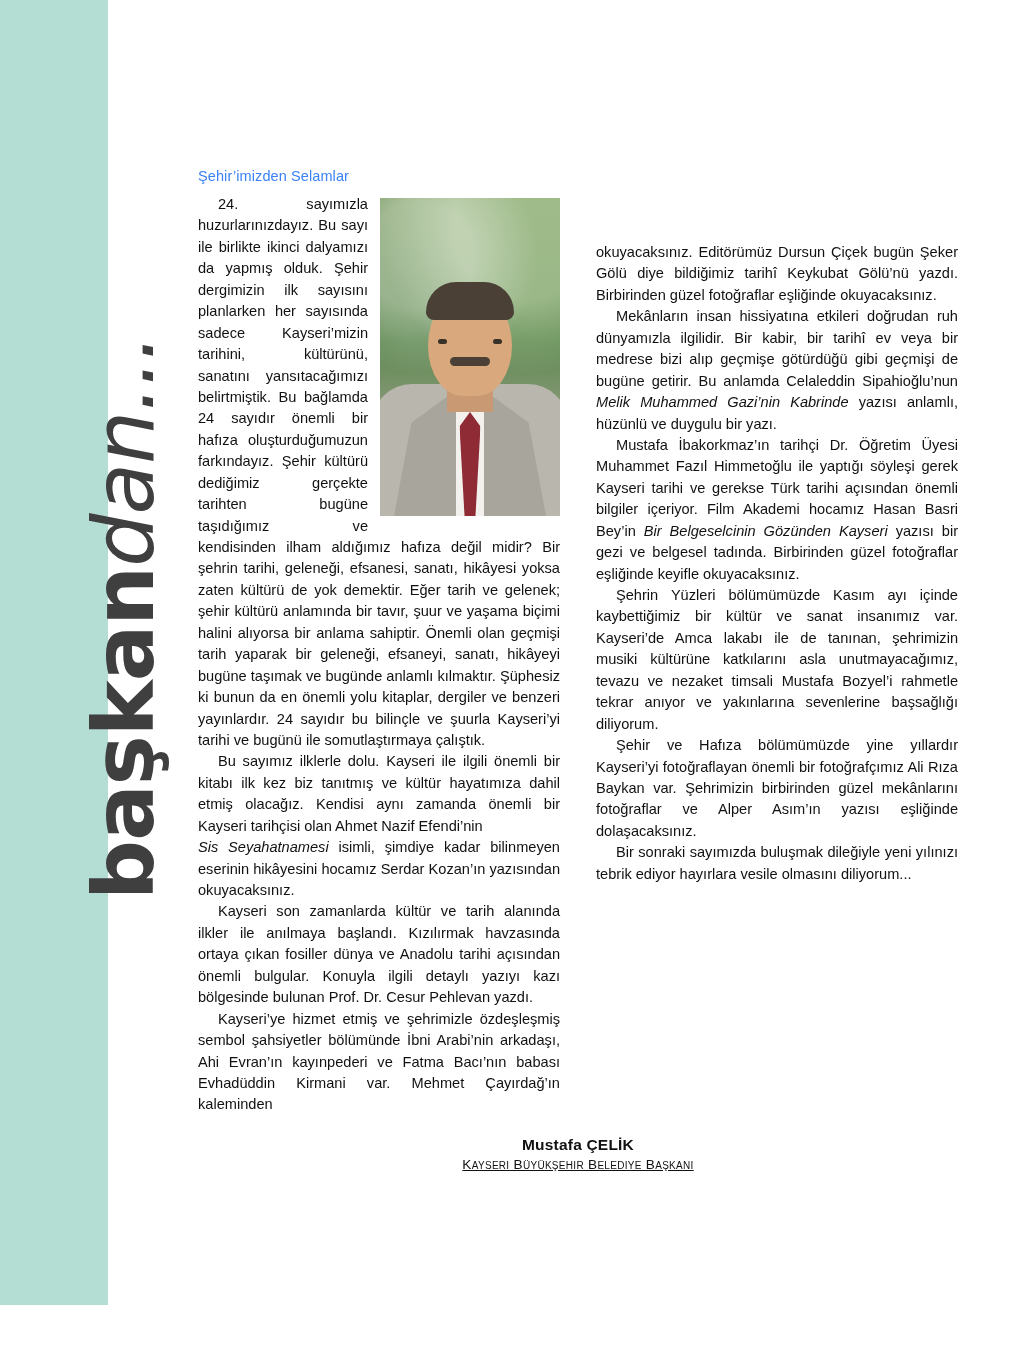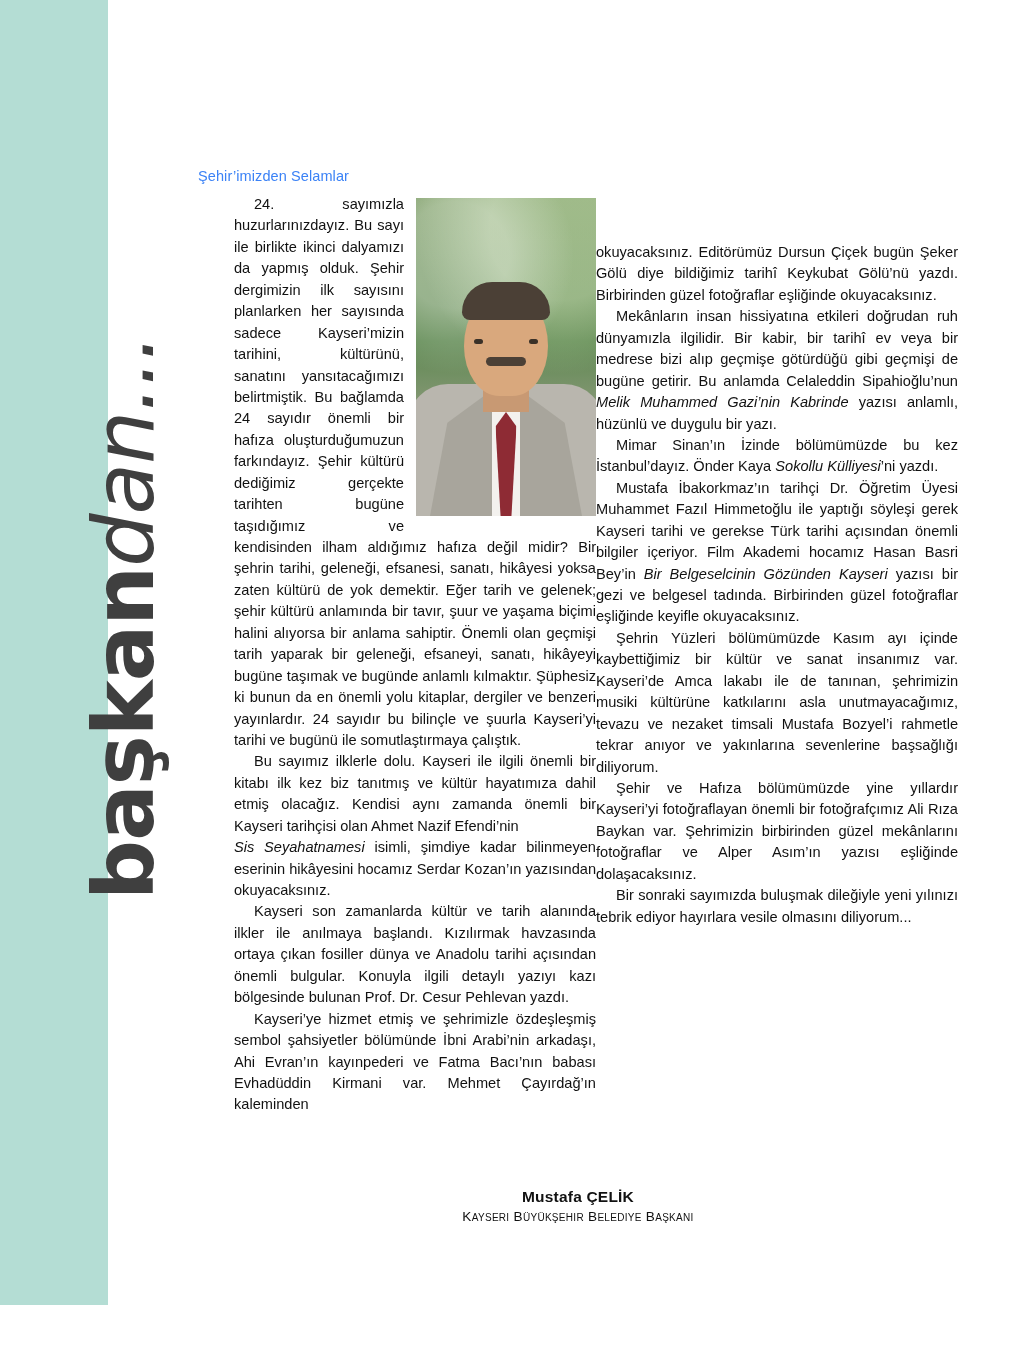--- a/index.html
+++ b/index.html
@@ -83,21 +83,20 @@
     font-size: 14.6px;
     line-height: 1.47;
     color: #111111;
     text-align: justify;
     text-justify: inter-word;
     hyphens: auto;
   }
   .col-left {
     left: 0;
     width: 362px;
-    margin-left: 36px;
   }
   .col-right {
     left: 398px;
     width: 362px;
     margin-top: 48px;
   }
 
   .col p {
     margin: 0;
     text-indent: 20px;
@@ -197,37 +196,38 @@
   }
   .photo .eye-l { left: 58px; }
   .photo .eye-r { right: 58px; }
 
   em { }
 
   
   .signature {
     position: absolute;
     left: 198px;
-    top: 1188px;
+    top: 1136px;
     width: 760px;
     text-align: center;
     font-family: "Liberation Sans", sans-serif;
   }
   .sig-name {
     font-size: 15.5px;
     font-weight: 700;
     color: #111;
     letter-spacing: 0.2px;
   }
   .sig-role {
     margin-top: 3px;
     font-size: 13.6px;
     color: #111;
     font-variant: small-caps;
     letter-spacing: 0.3px;
+    text-decoration: underline;
   }
 </style>
 </head>
 <body>
 
 <div class="teal-band"></div>
 
 <div class="vertical-title-wrap">
   <div class="vertical-title">
     <span class="bold-part">başkan</span><span class="italic-part">dan...</span>
@@ -260,21 +260,20 @@
       <p>24. sayımızla huzurlarınızdayız. Bu sayı ile birlikte ikinci dalyamızı da yapmış olduk. Şehir dergimizin ilk sayısını planlarken her sayısında sadece Kayseri’mizin tarihini, kültürünü, sanatını yansıtacağımızı belirtmiştik. Bu bağlamda 24 sayıdır önemli bir hafıza oluşturduğumuzun farkındayız. Şehir kültürü dediğimiz gerçekte tarihten bugüne taşıdığımız ve kendisinden ilham aldığımız hafıza değil midir? Bir şehrin tarihi, geleneği, efsanesi, sanatı, hikâyesi yoksa zaten kültürü de yok demektir. Eğer tarih ve gelenek; şehir kültürü anlamında bir tavır, şuur ve yaşama biçimi halini alıyorsa bir anlama sahiptir. Önemli olan geçmişi tarih yaparak bir geleneği, efsaneyi, sanatı, hikâyeyi bugüne taşımak ve bugünde anlamlı kılmaktır. Şüphesiz ki bunun da en önemli yolu kitaplar, dergiler ve benzeri yayınlardır. 24 sayıdır bu bilinçle ve şuurla Kayseri’yi tarihi ve bugünü ile somutlaştırmaya çalıştık.</p>
       <p>Bu sayımız ilklerle dolu. Kayseri ile ilgili önemli bir kitabı ilk kez biz tanıtmış ve kültür hayatımıza dahil etmiş olacağız. Kendisi aynı zamanda önemli bir Kayseri tarihçisi olan Ahmet Nazif Efendi’nin</p>
       <p class="no-indent"><em>Sis Seyahatnamesi</em><span> isimli, şimdiye kadar bilinmeyen eserinin hikâyesini hocamız Serdar Kozan’ın yazısından okuyacaksınız.</span></p>
       <p>Kayseri son zamanlarda kültür ve tarih alanında ilkler ile anılmaya başlandı. Kızılırmak havzasında ortaya çıkan fosiller dünya ve Anadolu tarihi açısından önemli bulgular. Konuyla ilgili detaylı yazıyı kazı bölgesinde bulunan Prof. Dr. Cesur Pehlevan yazdı.</p>
       <p>Kayseri’ye hizmet etmiş ve şehrimizle özdeşleşmiş sembol şahsiyetler bölümünde İbni Arabi’nin arkadaşı, Ahi Evran’ın kayınpederi ve Fatma Bacı’nın babası Evhadüddin Kirmani var. Mehmet Çayırdağ’ın kaleminden</p>
     </div>
 
     <div class="col col-right">
       <p class="no-indent">okuyacaksınız. Editörümüz Dursun Çiçek bugün Şeker Gölü diye bildiğimiz tarihî Keykubat Gölü’nü yazdı. Birbirinden güzel fotoğraflar eşliğinde okuyacaksınız.</p>
       <p><span>Mekânların insan hissiyatına etkileri doğrudan ruh dünyamızla ilgilidir. Bir kabir, bir tarihî ev veya bir medrese bizi alıp geçmişe götürdüğü gibi geçmişi de bugüne getirir. Bu anlamda Celaleddin Sipahioğlu’nun </span><em>Melik Muhammed Gazi’nin Kabrinde</em><span> yazısı anlamlı, hüzünlü ve duygulu bir yazı.</span></p>
-      <p><span>Mimar Sinan’ın İzinde bölümümüzde bu kez İstanbul’dayız. Önder Kaya </span><em>Sokollu Külliyesi</em><span>’ni yazdı.</span></p>
       <p><span>Mustafa İbakorkmaz’ın tarihçi Dr. Öğretim Üyesi Muhammet Fazıl Himmetoğlu ile yaptığı söyleşi gerek Kayseri tarihi ve gerekse Türk tarihi açısından önemli bilgiler içeriyor. Film Akademi hocamız Hasan Basri Bey’in </span><em>Bir Belgeselcinin Gözünden Kayseri</em><span> yazısı bir gezi ve belgesel tadında. Birbirinden güzel fotoğraflar eşliğinde keyifle okuyacaksınız.</span></p>
       <p>Şehrin Yüzleri bölümümüzde Kasım ayı içinde kaybettiğimiz bir kültür ve sanat insanımız var. Kayseri’de Amca lakabı ile de tanınan, şehrimizin musiki kültürüne katkılarını asla unutmayacağımız, tevazu ve nezaket timsali Mustafa Bozyel’i rahmetle tekrar anıyor ve yakınlarına sevenlerine başsağlığı diliyorum.</p>
       <p>Şehir ve Hafıza bölümümüzde yine yıllardır Kayseri’yi fotoğraflayan önemli bir fotoğrafçımız Ali Rıza Baykan var. Şehrimizin birbirinden güzel mekânlarını fotoğraflar ve Alper Asım’ın yazısı eşliğinde dolaşacaksınız.</p>
       <p>Bir sonraki sayımızda buluşmak dileğiyle yeni yılınızı tebrik ediyor hayırlara vesile olmasını diliyorum...</p>
     </div>
 
   </div>
 </div>
 
 <div class="signature">

